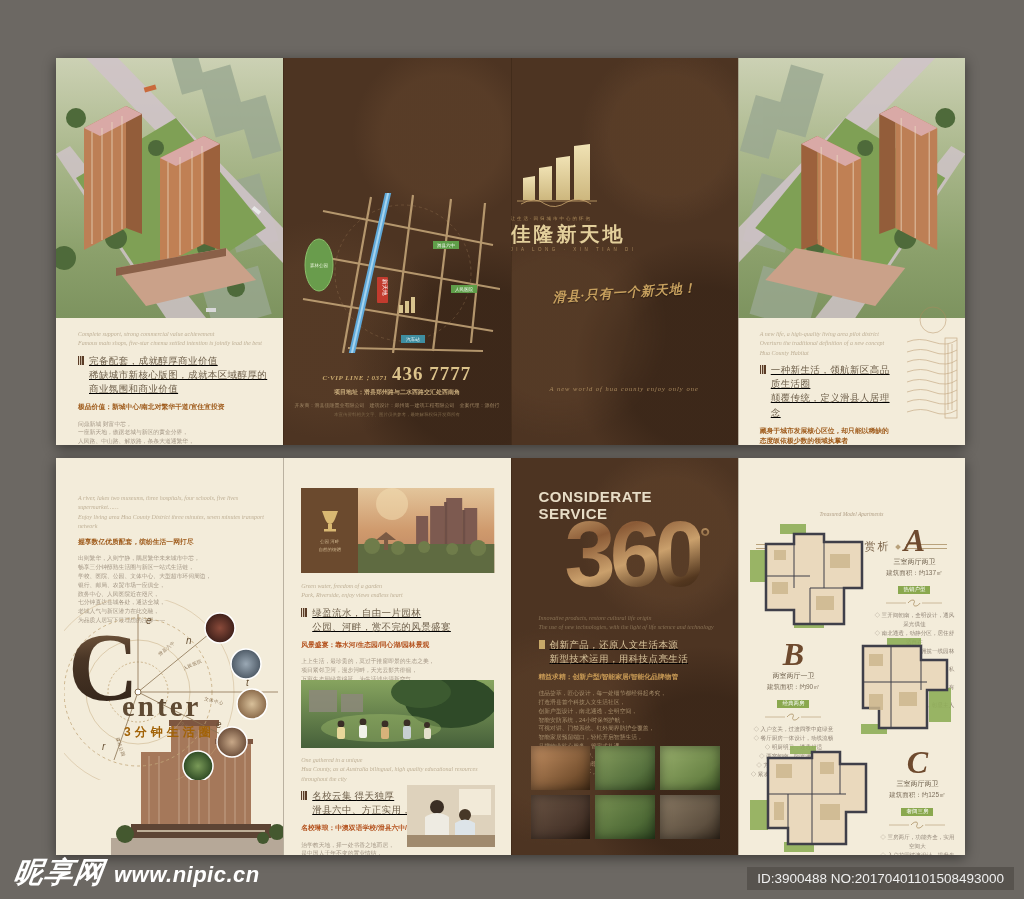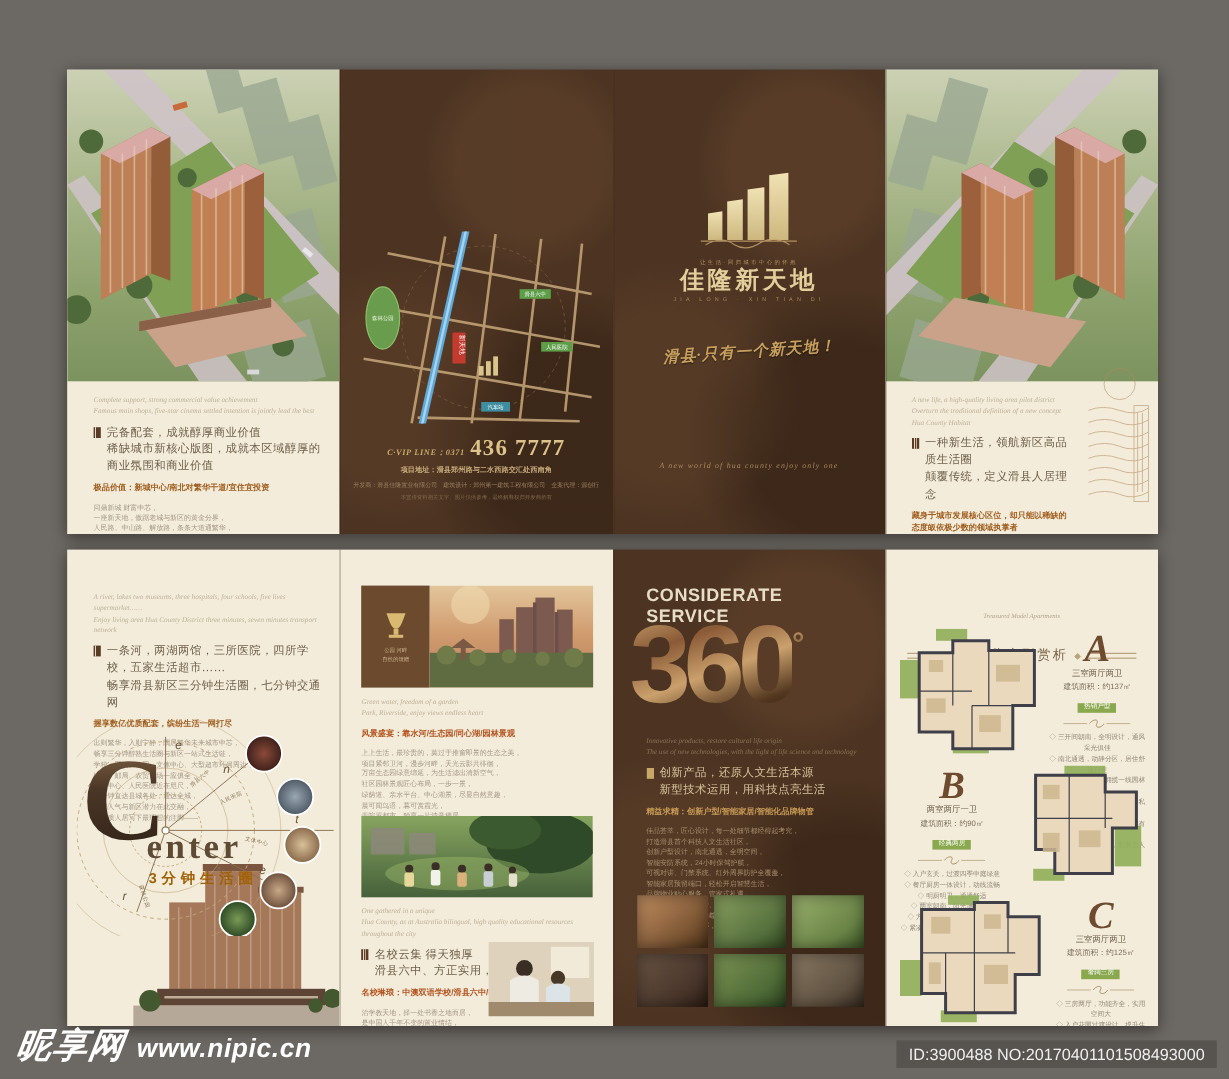--- a/index.html
+++ b/index.html
@@ -15,26 +15,26 @@
                      radial-gradient(circle at 20% 70%,rgba(120,85,55,.18) 0 70px,transparent 110px),
                      radial-gradient(circle at 85% 80%,rgba(30,18,10,.35) 0 80px,transparent 130px);}
   .panel:not(:first-child)::before{content:"";position:absolute;left:0;top:0;bottom:0;width:1px;
     background:rgba(40,25,12,.28);z-index:9;}
   
   .en{font:italic 6px/1.55 "Liberation Serif",serif;color:#bfb096;white-space:pre-line;}
   .hd{font:9.5px/1.5 "Liberation Serif",serif;color:#6e5f4a;white-space:pre-line;letter-spacing:.4px;}
   .bd{font:bold 6.8px/1.5 "Liberation Sans",sans-serif;color:#a05d1e;margin-top:6px;}
   .bt{font:5.8px/1.52 "Liberation Sans",sans-serif;color:#a49786;white-space:pre-line;margin-top:7px;}
   .dk .en{color:#8a7356;} .dk .hd{color:#d8c49c;} .dk .bd{color:#c89a55;} .dk .bt{color:#a68e6c;}
-  .hd-row{display:flex;gap:5px;margin-top:5px;}
+  .hd-row{display:flex;gap:5px;margin-top:5px;text-decoration:underline;}
   .sq{flex:0 0 auto;width:6px;height:9px;margin-top:2px;background:#5a3c26;
       background-image:linear-gradient(to right,transparent 1.5px,rgba(255,245,225,.85) 1.5px,rgba(255,245,225,.85) 2.2px,transparent 2.2px,transparent 3.4px,rgba(255,245,225,.6) 3.4px,rgba(255,245,225,.6) 4px,transparent 4px);}
   .tb{position:absolute;left:22px;right:16px;}
   
-  .cover-blk{left:0;right:0;display:flex;flex-direction:column;align-items:center;}
+  .cover-blk{left:0;right:0;display:flex;flex-direction:column;align-items:flex-start;}
   .logo-tag{font-size:4.5px;letter-spacing:2px;color:#b3925e;margin-top:4px;}
   .logo-name{font:bold 20px/1 "Liberation Serif",serif;color:#e3cf9b;letter-spacing:3px;margin-top:3px;}
   .logo-sub{font-size:4.5px;letter-spacing:3.5px;color:#a8875a;margin-top:3px;}
   .slogan{font:italic bold 13px/1 "Liberation Serif",serif;color:#c7a05e;transform:rotate(-4deg);
           letter-spacing:1px;text-shadow:0 1px 1px rgba(0,0,0,.4);}
   .script-en{font:italic 6.5px/1 "Liberation Serif",serif;color:#a98a5e;letter-spacing:1px;}
   
   .vip{font:italic bold 7px/1 "Liberation Serif",serif;color:#c9a96e;letter-spacing:.5px;}
   .phone{font:bold 19px/1 "Liberation Serif",serif;color:#dcc38b;letter-spacing:1px;}
   .addr{font:bold 6px/1.6 "Liberation Sans",sans-serif;color:#c8ac7c;}
@@ -44,21 +44,21 @@
   .bigC{font:bold 98px/1 "Liberation Serif",serif;letter-spacing:0;
         background:linear-gradient(175deg,#8a6a4a 0%,#4a3626 40%,#2e2117 100%),
         linear-gradient(90deg,rgba(255,220,150,.3) 0 2px,transparent 2px 5px);
         -webkit-background-clip:text;background-clip:text;color:transparent;}
   .enter{font:bold 29px/1 "Liberation Serif",serif;color:#5f4a33;letter-spacing:3px;}
   .csub{font:bold 12px/1 "Liberation Sans",sans-serif;color:#a16207;letter-spacing:4px;}
   
   .svc-title{font:bold 15px/1.15 "Liberation Sans",sans-serif;color:#e8ddc6;letter-spacing:.5px;white-space:pre-line;}
   .three60{font:bold 92px/1 "Liberation Sans",sans-serif;letter-spacing:-6px;
         background:linear-gradient(160deg,#d8b27c 0%,#8a5a36 30%,#caa06c 55%,#53371f 80%,#2c1d11 100%);
-        -webkit-background-clip:text;background-clip:text;color:transparent;}
+        -webkit-background-clip:text;background-clip:text;color:transparent;margin-left:40px;}
   .deg{font:bold 26px/1 "Liberation Sans",sans-serif;vertical-align:40px;letter-spacing:0;
         background:linear-gradient(#caa06c,#53371f);-webkit-background-clip:text;background-clip:text;color:transparent;}
   .tiles{position:absolute;left:20px;right:18px;display:grid;grid-template-columns:1fr 1fr 1fr;gap:5px;}
   .tile{height:44px;box-shadow:inset 0 0 12px rgba(0,0,0,.45);}
   
   .hdr{position:absolute;left:18px;right:18px;display:flex;align-items:center;gap:6px;margin-top:43px;}
   .hdr .ln{flex:1;height:3px;border-top:1px solid #b9a27c;border-bottom:1px solid #b9a27c;}
   .hdr .dm{width:4px;height:4px;background:#b9a27c;transform:rotate(45deg);}
   .hdr-title{font:11px/1 "Liberation Serif",serif;color:#7a6248;letter-spacing:2px;}
   .hdr-script{position:absolute;left:0;right:0;text-align:center;font:italic 5.5px/1 "Liberation Serif",serif;color:#b3a188;}
@@ -310,25 +310,20 @@
     </svg>
   </div>
 </div>
 
 <div class="spread bot">
 
   <div class="panel">
     <div class="tb" style="top:36px">
       <div class="en">A river, lakes two museums, three hospitals, four schools, five lives supermarket……
 Enjoy living area Hua County District three minutes, seven minutes transport network</div>
-      <div class="hd-row">
-        <span class="sq"></span>
-        <div class="hd">一条河，两湖两馆，三所医院，四所学校，五家生活超市……
-畅享滑县新区三分钟生活圈，七分钟交通网</div>
-      </div>
       <div class="bd">握享数亿优质配套，缤纷生活一网打尽</div>
       <div class="bt">出则繁华，入则宁静，隅居繁华未来城市中芯，
 畅享三分钟醇熟生活圈与新区一站式生活链，
 学校、医院、公园、文体中心、大型超市环伺周边，
 银行、邮局、农贸市场一应俱全，
 政务中心、人民医院近在咫尺，
 七分钟直达县城各处，通达全城，
 老城人气与新区潜力在此交融，
 为品质人居写下最理想的注脚——</div>
     </div>
@@ -469,20 +464,25 @@
           <circle cx="120" cy="60" r="8"></circle>
             <circle cx="94" cy="61" r="6"></circle>
         </g>
         <path d="M18,52 l10,-8 l10,8 z" fill="#7a5a44"></path>
         <rect x="26" y="52" width="4" height="10" fill="#7a5a44"></rect>
       </svg>
     </div>
     <div class="tb" style="top:124px;left:18px">
       <div class="en">Green water, freedom of a garden
 Park, Riverside, enjoy views endless heart</div>
+      <div class="hd-row">
+        <span class="sq"></span>
+        <div class="hd">绿盈流水，自由一片园林
+公园、河畔，赏不完的风景盛宴</div>
+      </div>
       <div class="bd" style="color:#b4521e">风景盛宴：靠水河/生态园/同心湖/园林景观</div>
       <div class="bt">上上生活，最珍贵的，莫过于推窗即景的生态之美，
 项目紧邻卫河，漫步河畔，天光云影共徘徊，
 万亩生态园绿意绵延，为生活滤出清新空气，
 社区园林景观匠心布局，一步一景，
 绿荫道、亲水平台、中心湖景，尽显自然意趣，
 晨可闻鸟语，暮可赏霞光，
 于喧嚣都市，独享一片诗意栖居——</div>
     </div>
     <svg class="abs" style="left:18px;top:222px" width="193" height="68" viewBox="0 0 193 68">

